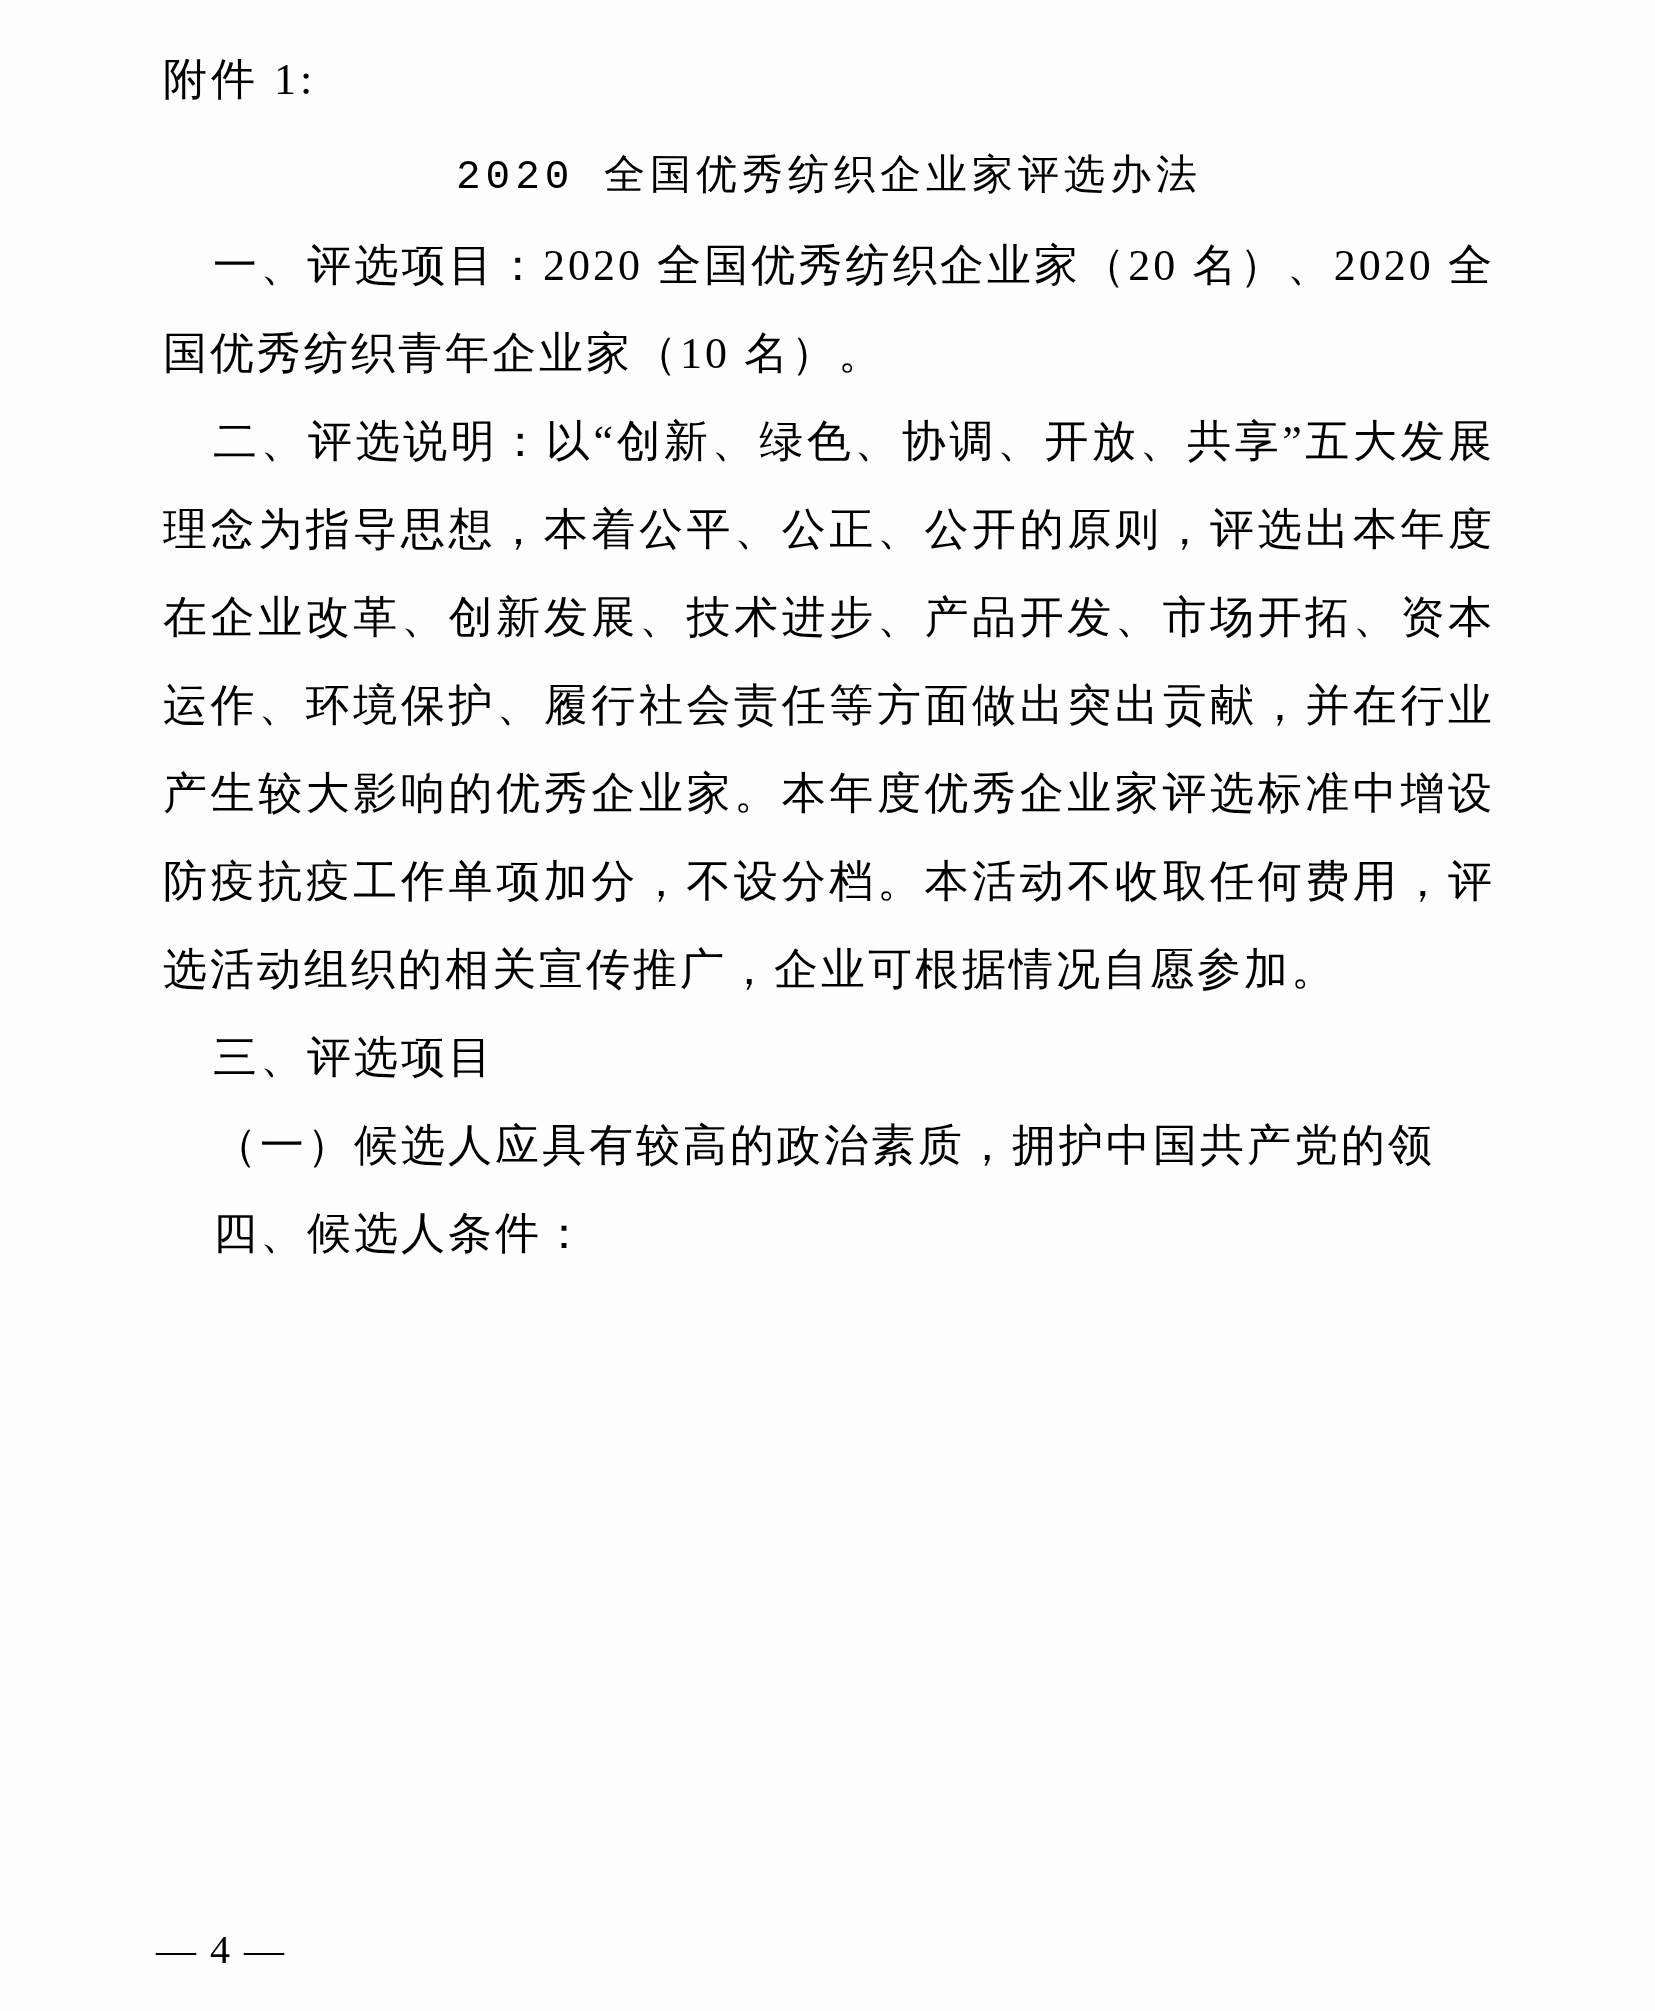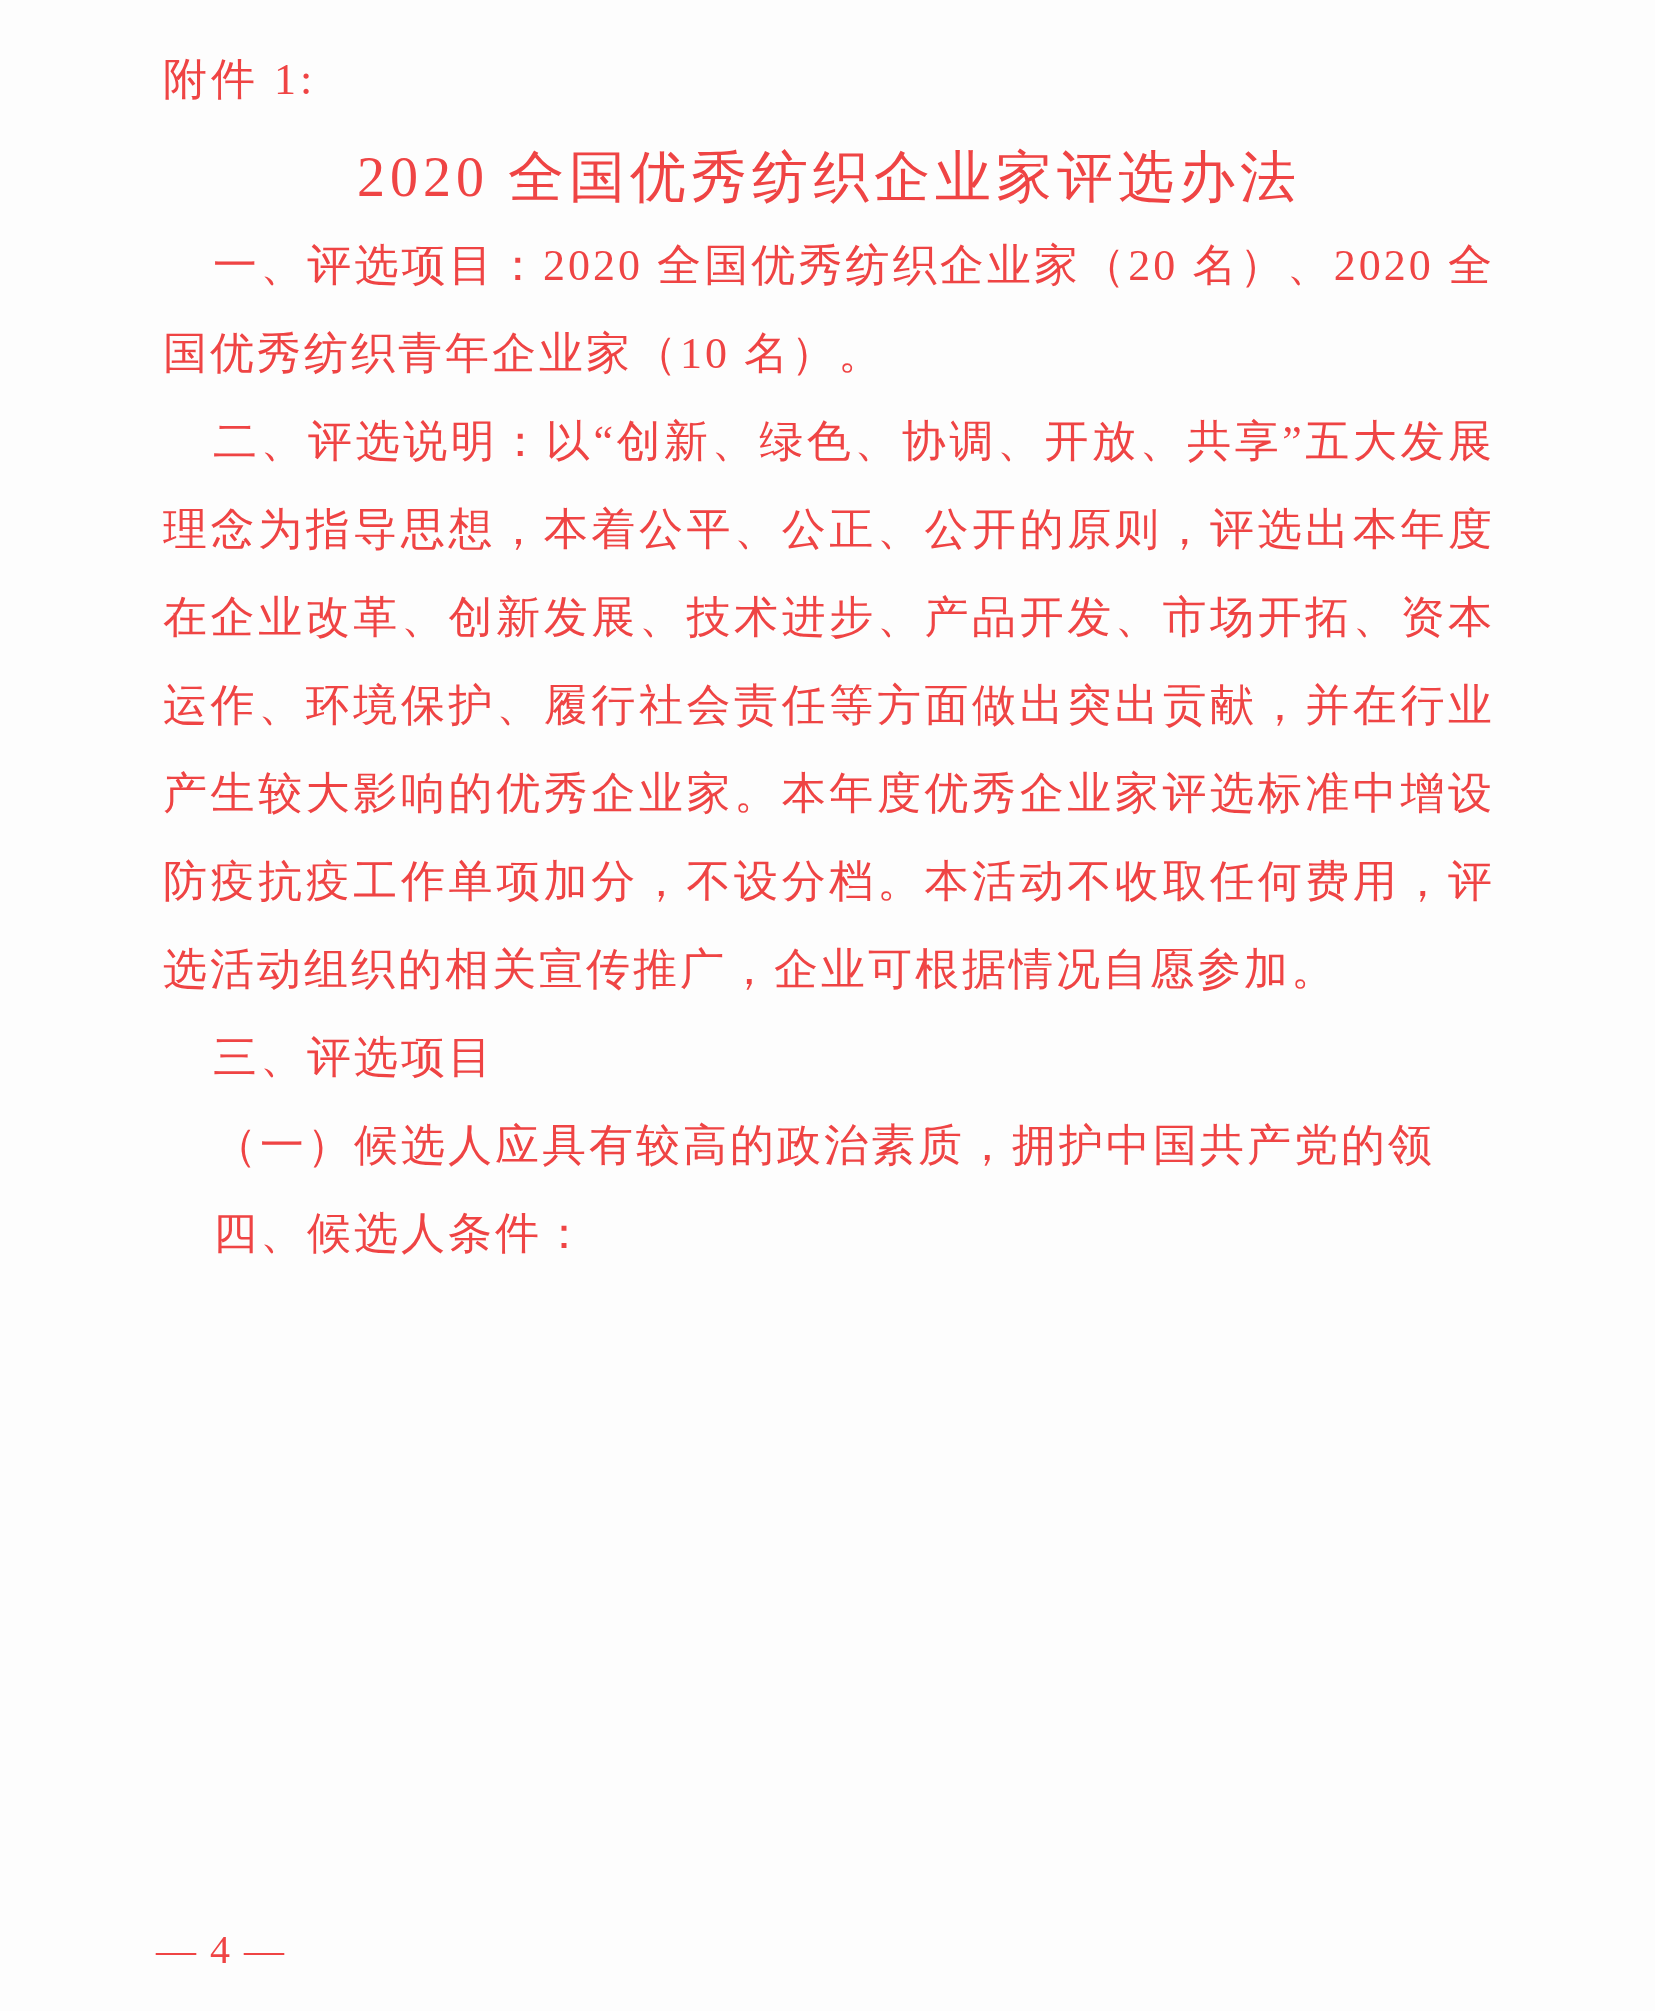--- a/index.html
+++ b/index.html
@@ -6,40 +6,41 @@
     margin: 0;
     padding: 0;
     background: #e8e8e8;
   }
   .page {
     position: relative;
     width: 1655px;
     height: 2011px;
     margin: 0 auto;
     background: #fdfdfd;
-    color: #ef4444;
+    color: #000000;
     font-family: "Liberation Serif", "DejaVu Serif", serif;
     box-sizing: border-box;
     padding: 48px 160px 0 163px;
     overflow: hidden;
   }
   .attach {
     margin: 0;
     font-size: 44px;
     line-height: 64px;
     letter-spacing: 4px;
     text-align: left;
   }
   .doc-title {
     margin: 30px 0 10px 0;
-    font-size: 56px;
+    font-size: 41px;
     font-weight: 400;
     line-height: 70px;
     letter-spacing: 5px;
     text-align: center;
+    font-family: Liberation Mono, monospace;
   }
   .para {
     margin: 0;
     font-size: 44px;
     line-height: 88px;
     letter-spacing: 3px;
     text-align: justify;
     text-indent: 50px;
   }
   .page-number {

